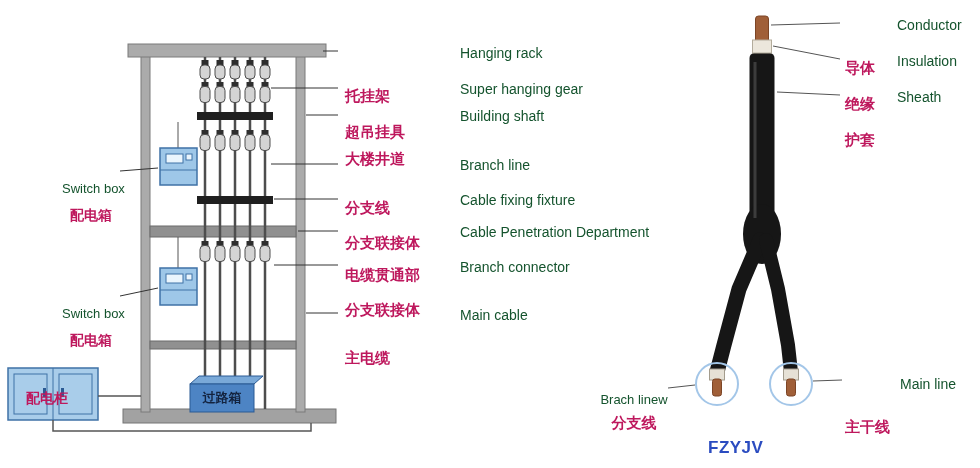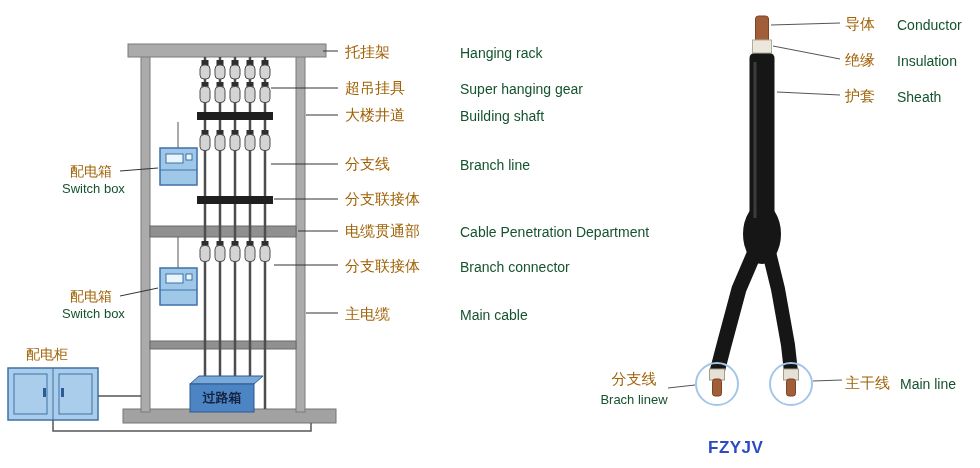--- a/index.html
+++ b/index.html
@@ -2,22 +2,22 @@
 <html><head>
 <meta charset="utf-8">
 <style>
   html,body { margin:0; padding:0; background:#ffffff; }
   .canvas {
     position:relative; width:980px; height:468px; background:#ffffff;
     font-family:"Liberation Sans", sans-serif; overflow:hidden;
   }
   .abs { position:absolute; }
   .cn {
-    position:absolute; font-size:15px; font-weight:400; color:#a16207;
-    line-height:18px; white-space:nowrap;
+    position:absolute; font-size:15px; font-weight:700; color:#be185d;
+    line-height:18px; white-space:nowrap;margin-top:44px;
   }
   .en {
     position:absolute; font-size:14px; font-weight:400; color:#14532d;
     line-height:18px; white-space:nowrap;
   }
   .cn-sm { font-size:14px; }
   .en-sm { font-size:13px; }
   .center { text-align:center; }
   .passbox-label {
     position:absolute; left:190px; top:390px; width:64px; text-align:center;
@@ -176,20 +176,21 @@
   <div class="cn" style="left:345px;top:79px">超吊挂具</div>
   <div class="en" style="left:460px;top:80px">Super hanging gear</div>
 
   <div class="cn" style="left:345px;top:106px">大楼井道</div>
   <div class="en" style="left:460px;top:107px">Building shaft</div>
 
   <div class="cn" style="left:345px;top:155px">分支线</div>
   <div class="en" style="left:460px;top:156px">Branch line</div>
 
   <div class="cn" style="left:345px;top:190px">分支联接体</div>
+  <div class="en" style="left:460px;top:191px">Cable fixing fixture</div>
 
   <div class="cn" style="left:345px;top:222px">电缆贯通部</div>
   <div class="en" style="left:460px;top:223px">Cable Penetration Department</div>
 
   <div class="cn" style="left:345px;top:257px">分支联接体</div>
   <div class="en" style="left:460px;top:258px">Branch connector</div>
 
   <div class="cn" style="left:345px;top:305px">主电缆</div>
   <div class="en" style="left:460px;top:306px">Main cable</div>
 

